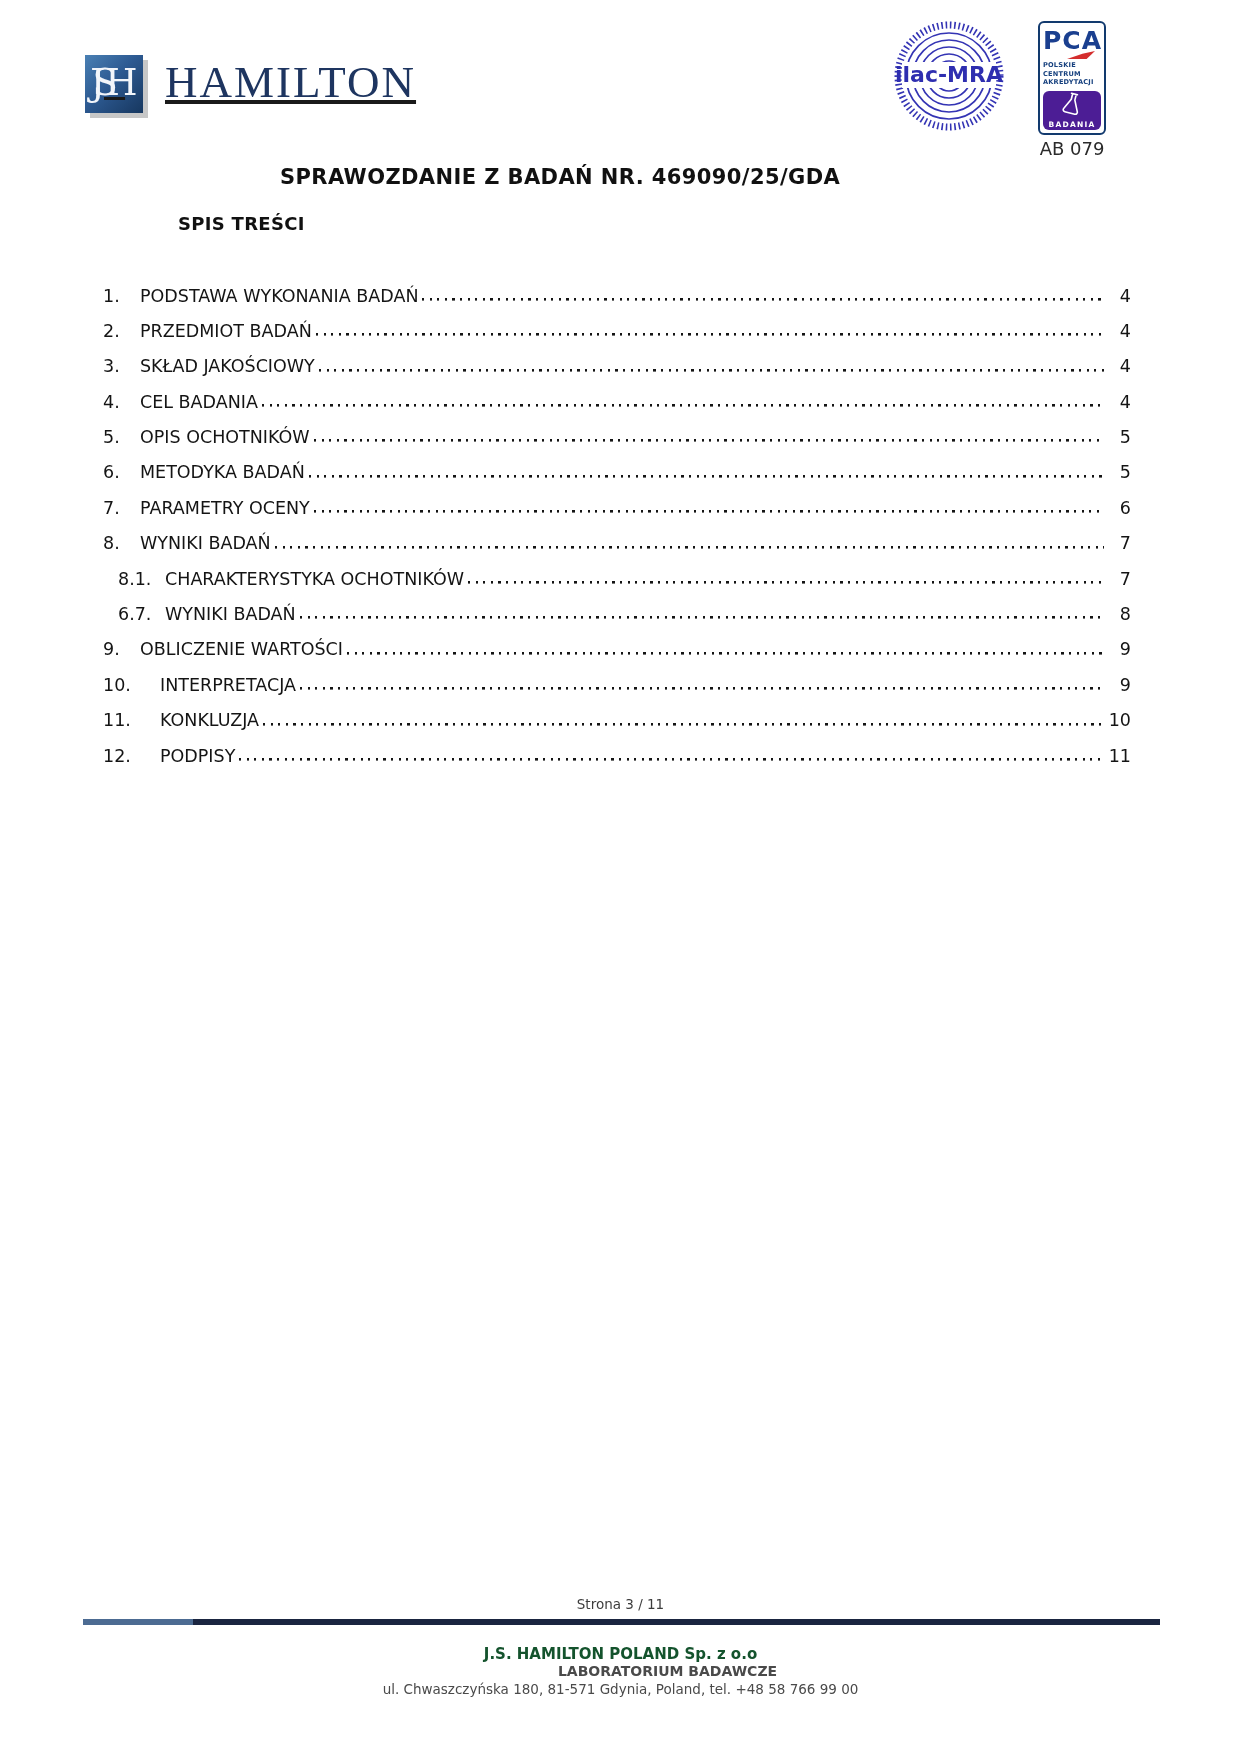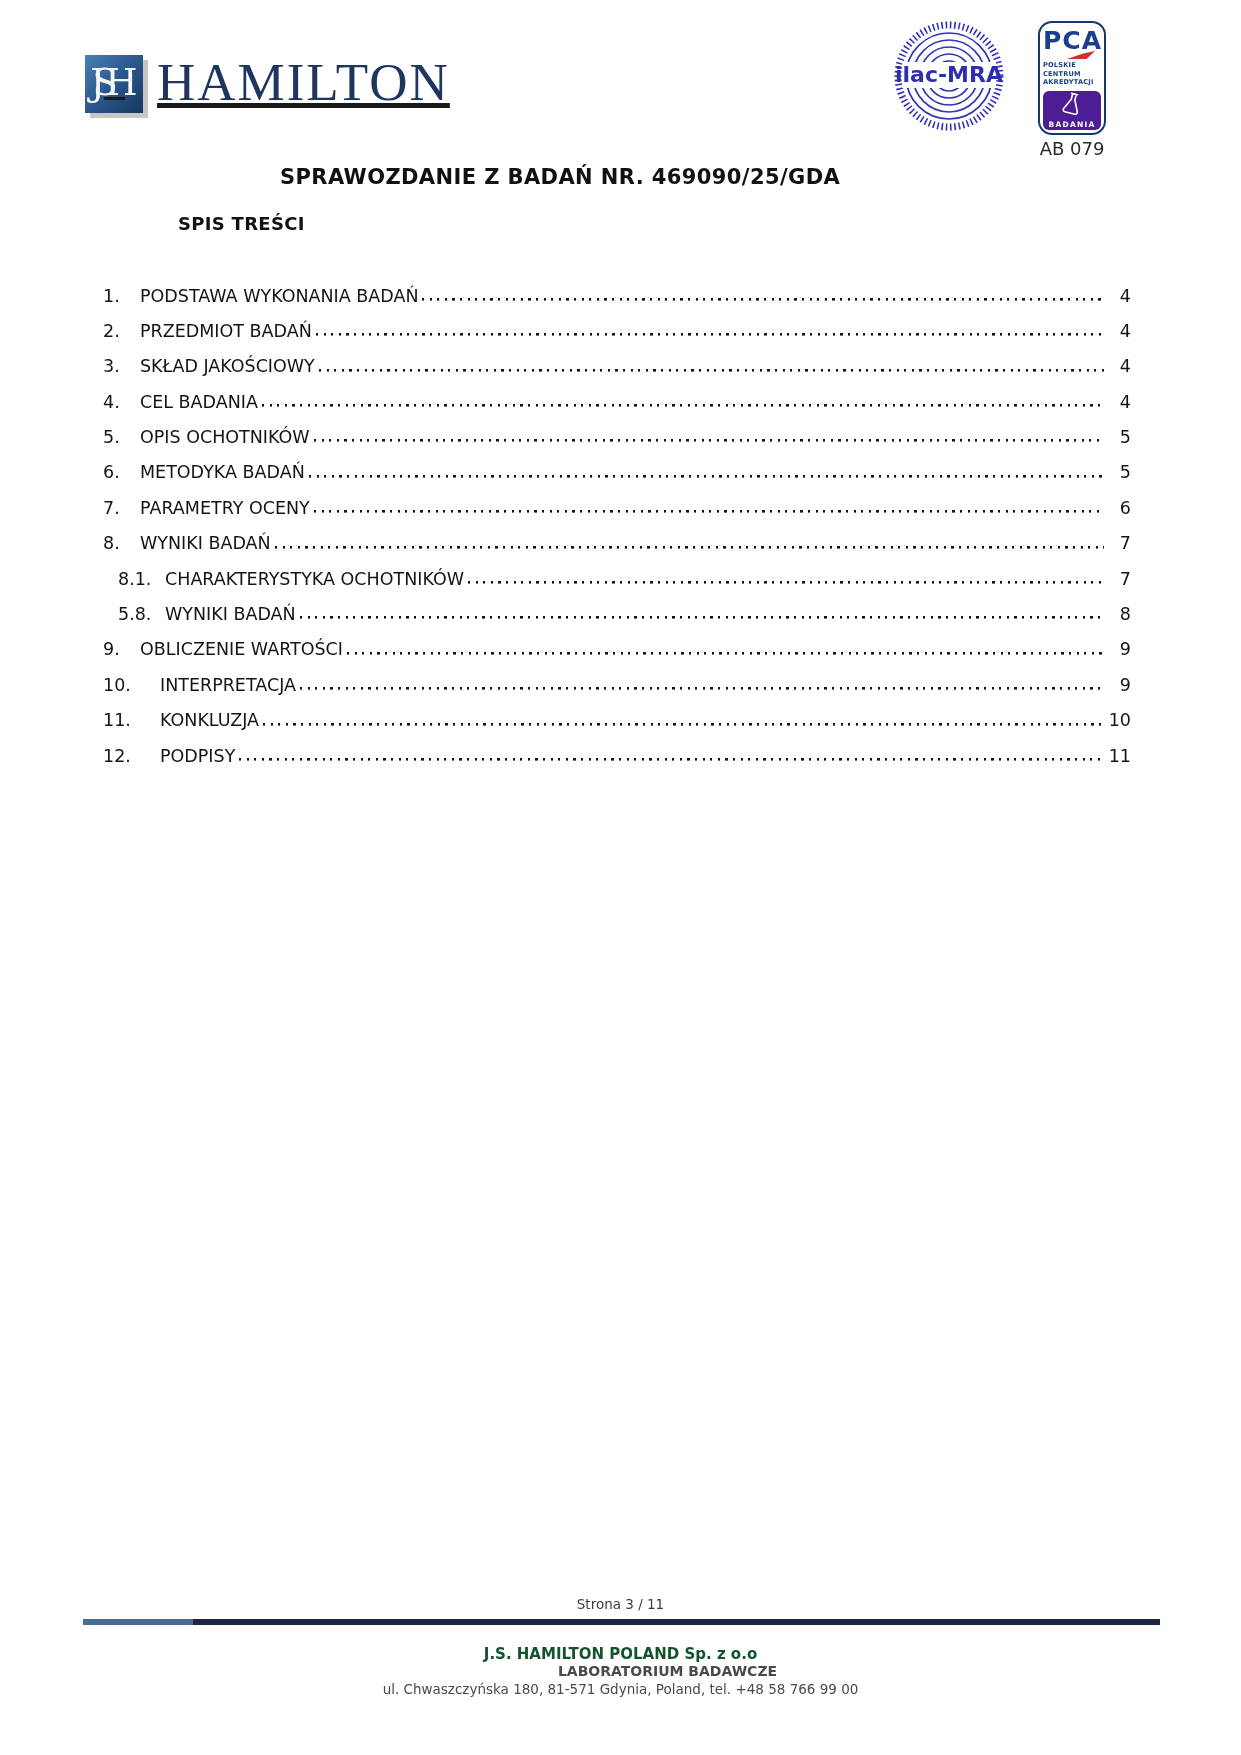--- a/index.html
+++ b/index.html
@@ -13,27 +13,27 @@
     width:58px;height:58px;flex:none;
     background:linear-gradient(135deg,#4a80b4 0%,#2d5a92 45%,#17375f 100%);
     box-shadow:5px 5px 0 #c7c7c7;
     display:flex;align-items:center;justify-content:center;
   }
   .jsh-mark span{
     font-family:"DejaVu Serif",serif;font-size:37px;color:#f2f5fa;
     letter-spacing:-0.34em;padding-right:0.34em;margin-top:-3px;
   }
   .brand-name{
-    font-family:"Liberation Serif",serif;font-size:53px;color:#1e3560;
-    letter-spacing:2px;margin-left:14px;margin-top:-4px;
+    font-family:"Liberation Serif",serif;font-size:45px;color:#1e3560;
+    letter-spacing:2px;margin-left:22px;margin-top:-4px;
   }
   .certs-ilac{position:absolute;left:893px;top:20px;width:112px;height:112px;}
   .pca-badge{
     position:absolute;left:1038px;top:21px;width:68px;height:114px;box-sizing:border-box;
-    border:2px solid #123a6e;border-radius:14px;background:#fff;padding:3px 3px;
+    border:2px solid #123a6e;border-radius:6px;background:#fff;padding:3px 3px;
     display:flex;flex-direction:column;
   }
   .pca-acronym{
     font-size:25px;font-weight:bold;color:#1a3f8f;text-align:center;line-height:1;
     letter-spacing:1px;margin-top:2px;
   }
   .pca-red-mark{
     width:28px;height:8px;background:#d42e2e;margin:-2px 6px 0 auto;
     clip-path:polygon(0 100%,55% 35%,100% 0,70% 100%);
   }
@@ -184,21 +184,21 @@
     </div>
 
     <div class="toc-row sub">
       <span class="toc-num">8.1.</span>
       <span class="toc-label">CHARAKTERYSTYKA OCHOTNIKÓW</span>
       <span class="toc-leader"></span>
       <span class="toc-page">7</span>
     </div>
 
     <div class="toc-row sub">
-      <span class="toc-num">5.8.</span>
+      <span class="toc-num">6.7.</span>
       <span class="toc-label">WYNIKI BADAŃ</span>
       <span class="toc-leader"></span>
       <span class="toc-page">8</span>
     </div>
 
     <div class="toc-row">
       <span class="toc-num">9.</span>
       <span class="toc-label">OBLICZENIE WARTOŚCI</span>
       <span class="toc-leader"></span>
       <span class="toc-page">9</span>

